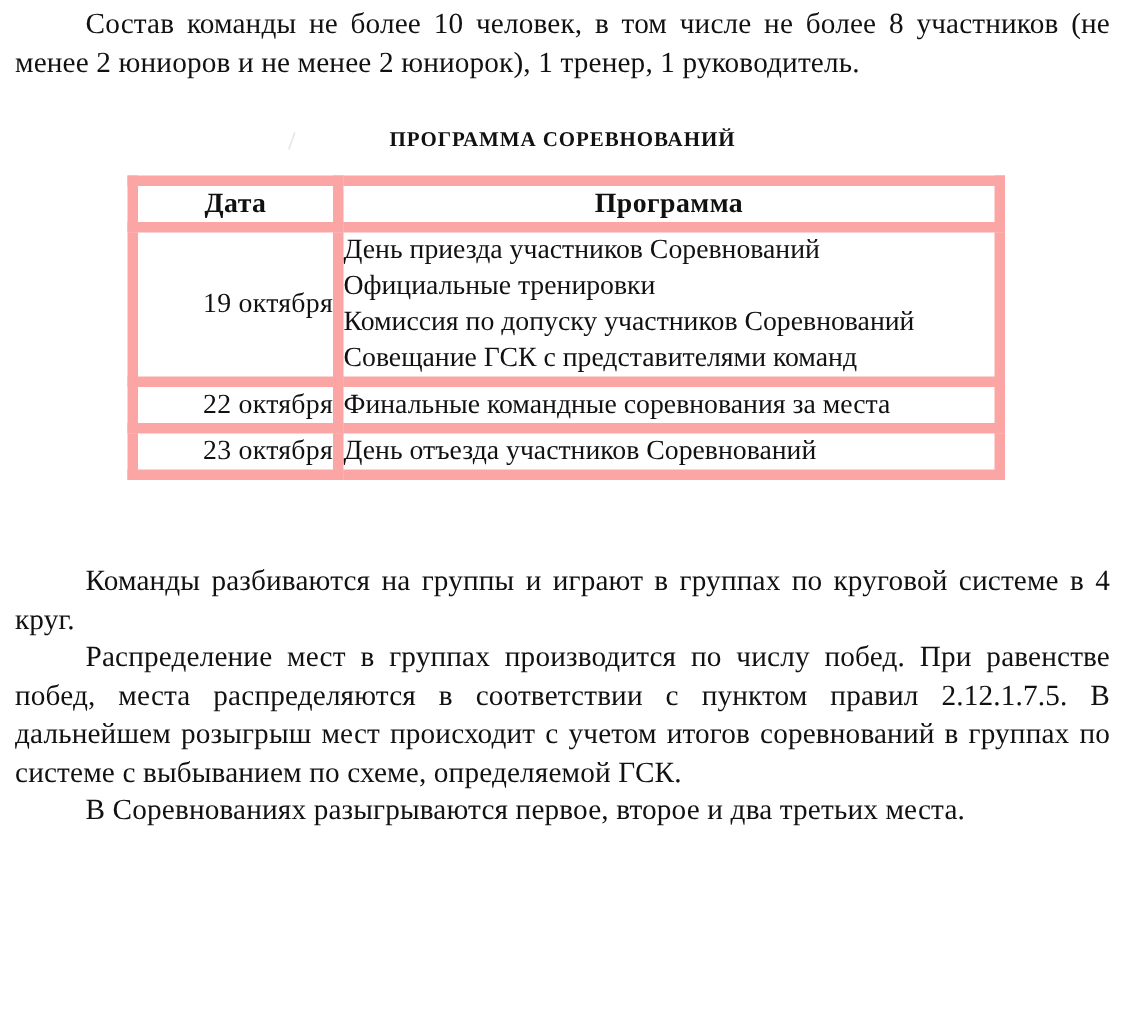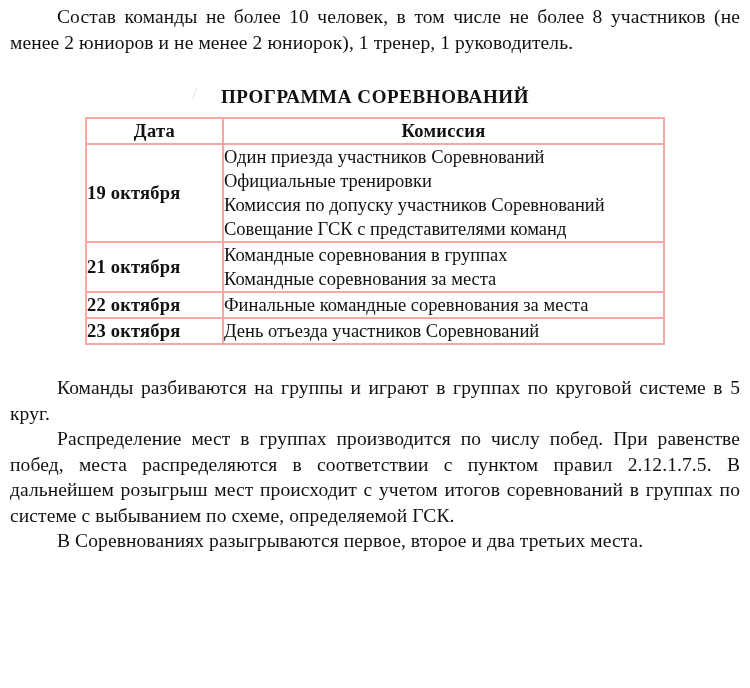--- a/index.html
+++ b/index.html
@@ -42,21 +42,21 @@
   .block-top { position: absolute; left: 0; top: 4px; width: 750px; }
   .block-mid { position: absolute; left: 0; top: 375px; width: 750px; }
 
   
   .doc-heading {
     position: absolute;
     left: 0;
     top: 86px;
     width: 750px;
     text-align: center;
-    font-size: 19px;
+    font-size: 14px;
     font-weight: bold;
     letter-spacing: 0.6px;
     font-family: "Liberation Serif", "DejaVu Serif", serif;
   }
   .scan-artifact {
     position: absolute;
     left: 191px;
     top: 88px;
     width: 7px;
     height: 13px;
@@ -77,37 +77,37 @@
     position: absolute;
     left: 85px;
     top: 117px;
     width: 578px;
     border-collapse: collapse;
     font-size: 18.5px;
     line-height: 24px;
     table-layout: fixed;
   }
   .prog-table td, .prog-table th {
-    border: 2px solid #fca5a5;
+    border: 7px solid #fca5a5;
     padding: 0;
     vertical-align: middle;
   }
   .prog-table th {
     font-weight: bold;
     text-align: center;
     height: 24px;
     font-size: 18.5px;
     letter-spacing: 0.3px;
   }
   .col-date { width: 137px; }
   .col-prog { width: 441px; }
 
   .cell-date {
-    text-align: left;
-    font-weight: bold;
+    text-align: right;
+    font-weight: normal;
     letter-spacing: 0.2px;
     white-space: nowrap;
   }
   .cell-prog {
     text-align: left;
     padding-left: 8px;
   }
   .cell-prog .line {
     display: block;
     white-space: nowrap;
@@ -150,56 +150,49 @@
   <div class="doc-heading">ПРОГРАММА СОРЕВНОВАНИЙ</div>
 
   <table class="prog-table">
     <colgroup>
       <col class="col-date">
       <col class="col-prog">
     </colgroup>
     <thead>
       <tr>
         <th>Дата</th>
-        <th>Комиссия</th>
+        <th>Программа</th>
       </tr>
     </thead>
     <tbody>
       <tr class="r1">
         <td class="cell-date">19 октября</td>
         <td class="cell-prog">
-          <span class="line">Один приезда участников Соревнований</span>
+          <span class="line">День приезда участников Соревнований</span>
           <span class="line">Официальные тренировки</span>
           <span class="line">Комиссия по допуску участников Соревнований</span>
           <span class="line">Совещание ГСК с представителями команд</span>
-        </td>
-      </tr>
-      <tr class="r3">
-        <td class="cell-date">21 октября</td>
-        <td class="cell-prog">
-          <span class="line">Командные соревнования в группах</span>
-          <span class="line">Командные соревнования за места</span>
         </td>
       </tr>
       <tr class="r4">
         <td class="cell-date">22 октября</td>
         <td class="cell-prog">
           <span class="line">Финальные командные соревнования за места</span>
         </td>
       </tr>
       <tr class="r5">
         <td class="cell-date">23 октября</td>
         <td class="cell-prog">
           <span class="line">День отъезда участников Соревнований</span>
         </td>
       </tr>
     </tbody>
   </table>
 
   <div class="block-mid">
-    <p class="para">Команды разбиваются на группы и играют в группах по круговой системе в 5 круг.</p>
+    <p class="para">Команды разбиваются на группы и играют в группах по круговой системе в 4 круг.</p>
     <p class="para">Распределение мест в группах производится по числу побед. При равенстве побед, места распределяются в соответствии с пунктом правил 2.12.1.7.5. В дальнейшем розыгрыш мест происходит с учетом итогов соревнований в группах по системе с выбыванием по схеме, определяемой ГСК.</p>
     <p class="para">В Соревнованиях разыгрываются первое, второе и два третьих места.</p>
   </div>
 
   <div class="cropped-line">В</div>
 
 </div>
 
 </body></html>

